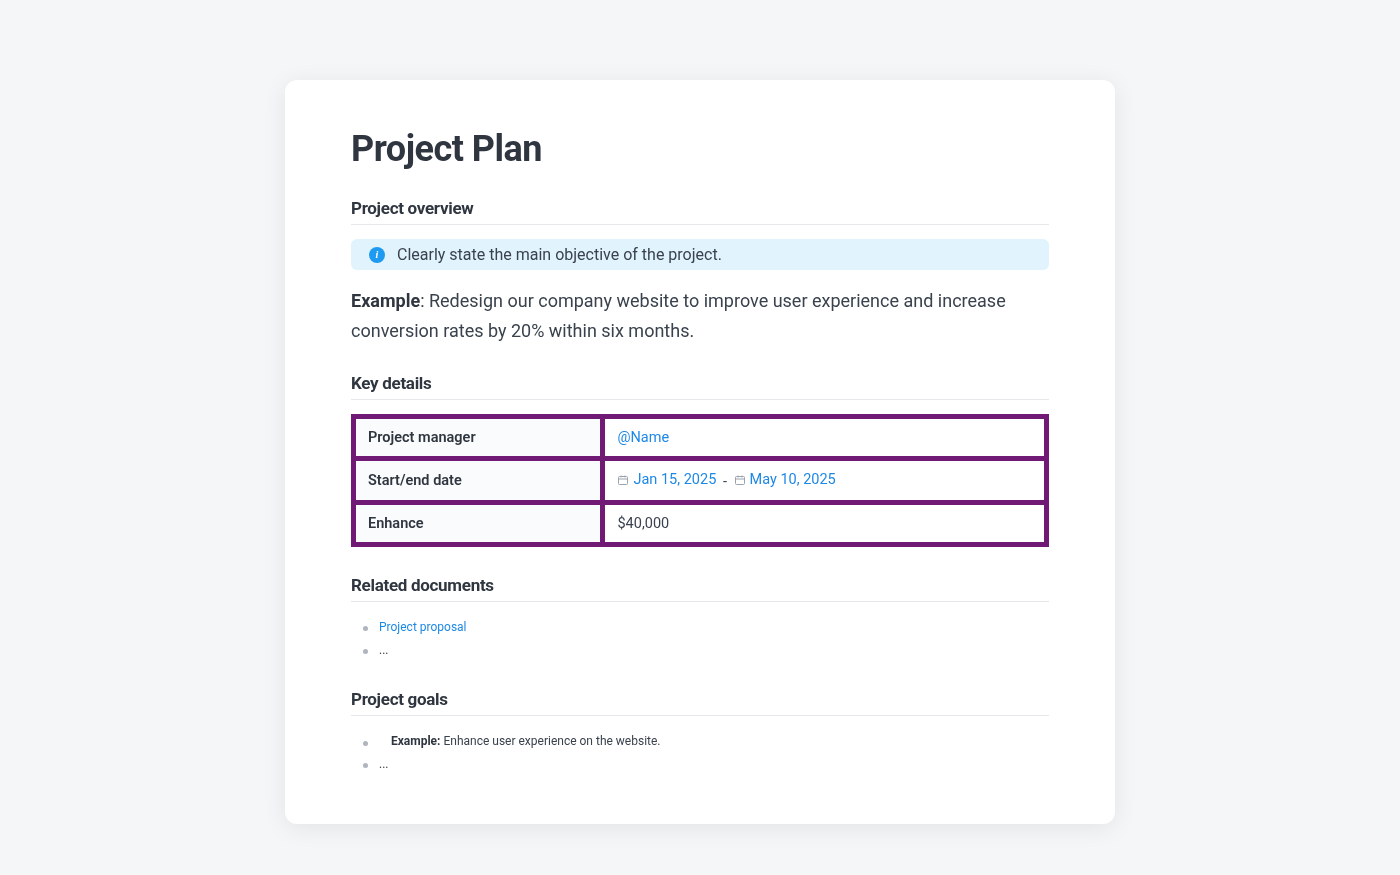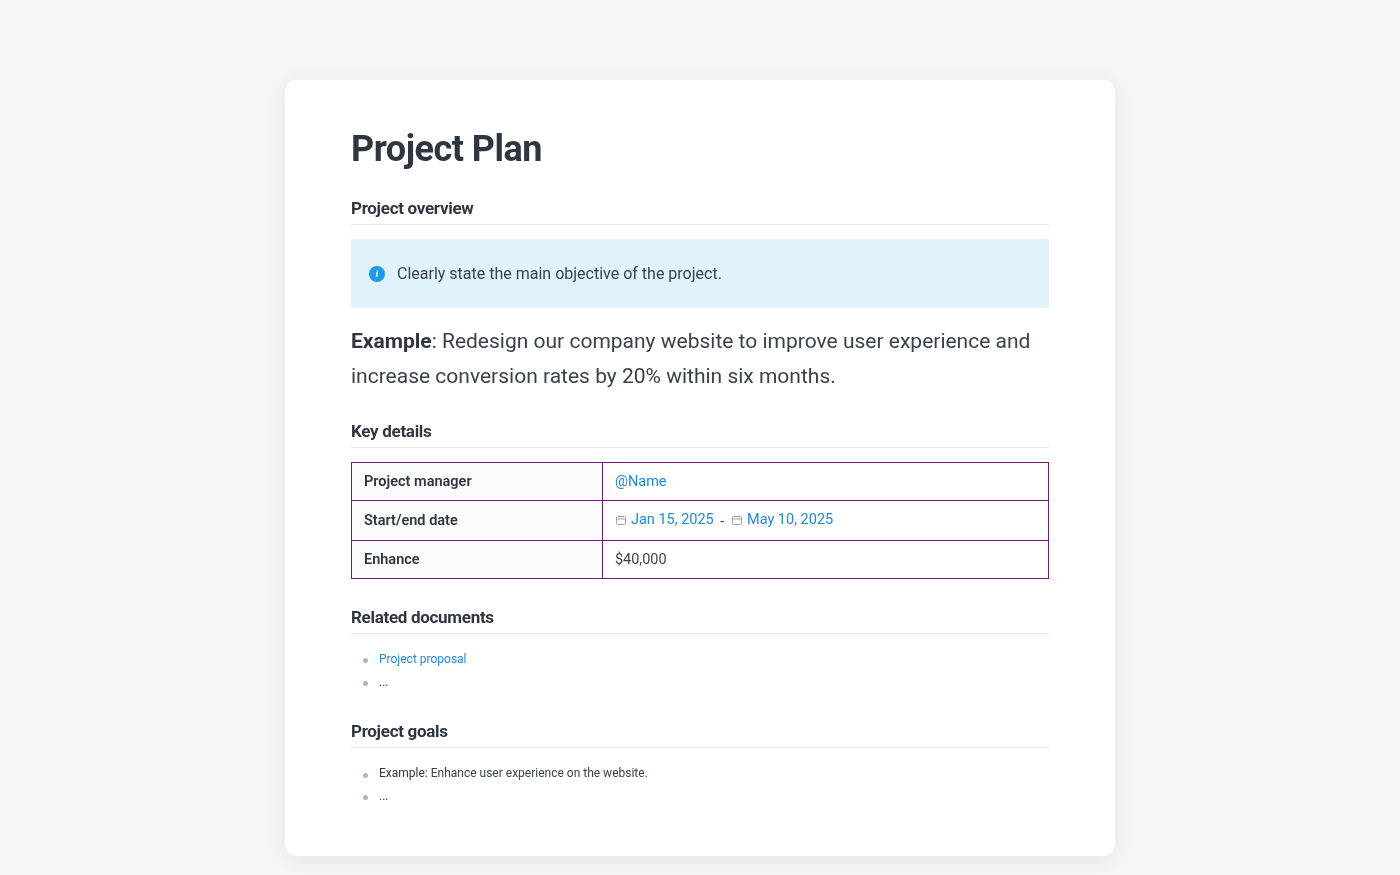--- a/index.html
+++ b/index.html
@@ -36,22 +36,22 @@
       padding-bottom: 6px;
       margin-top: 28px;
       margin-bottom: 14px;
       letter-spacing: -0.3px;
     }
     .section-heading.first {
       margin-top: 0;
     }
     .callout {
       background: #e1f3fd;
-      border-radius: 0;
-      padding: 25px 18px;
+      border-radius: 6px;
+      padding: 6px 18px;
       display: flex;
       align-items: center;
       gap: 12px;
       margin-bottom: 16px;
     }
     .callout-icon {
       width: 16px;
       height: 16px;
       border-radius: 50%;
       background: #1e9bf0;
@@ -68,36 +68,36 @@
       font-size: 10px;
       font-weight: 700;
       font-style: italic;
       font-family: Georgia, serif;
     }
     .callout-text {
       font-size: 16px;
       color: #39424d;
     }
     .body-paragraph {
-      font-size: 21px;
+      font-size: 18px;
       color: #39424d;
       line-height: 1.65;
     }
     .body-paragraph strong {
       font-weight: 700;
       color: #2f3640;
     }
     .kv-table {
       width: 100%;
       border-collapse: collapse;
       font-size: 14.5px;
       margin-bottom: 12px;
     }
     .kv-table td {
-      border: 1px solid #701a75;
+      border: 5px solid #701a75;
       padding: 10px 12px;
       color: #3b4350;
     }
     .kv-table td.key {
       width: 36%;
       background: #fafbfc;
       font-weight: 600;
       color: #2f3640;
     }
     .link-mention {
@@ -135,22 +135,23 @@
       top: 0.85em;
       width: 5px;
       height: 5px;
       border-radius: 50%;
       background: #b0b5bd;
     }
     .bullet-list li .link {
       color: #1e88e5;
     }
     .bullet-list li strong {
-      font-weight: 400;
-      color: #2f3640;
+      font-weight: 700;
+      color: #2f3640;
+      margin-left: 12px;
     }
     .date-sep {
       color: #3b4350;
       padding: 0 3px;
     }
   </style>
 </head>
 <body>
 
 <div class="document-card">

